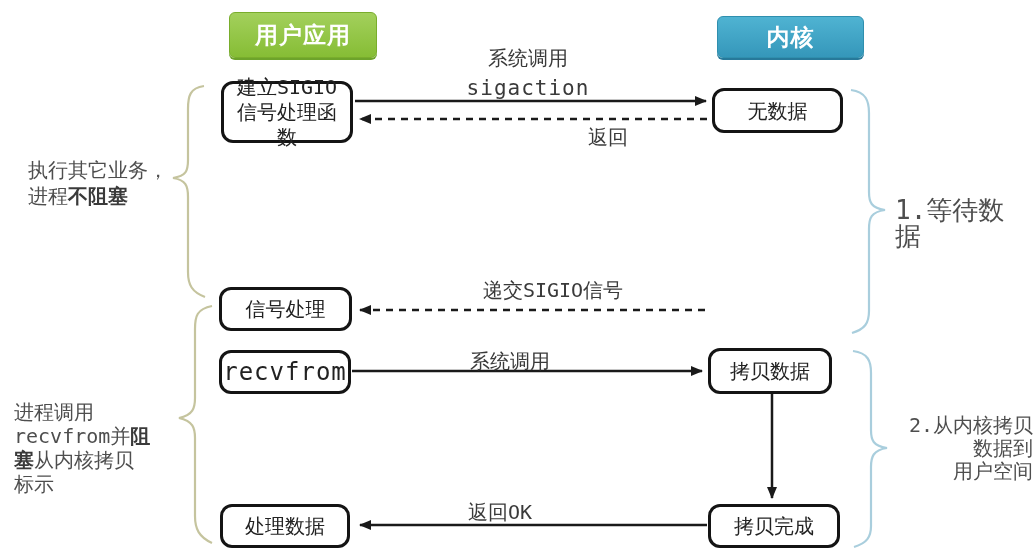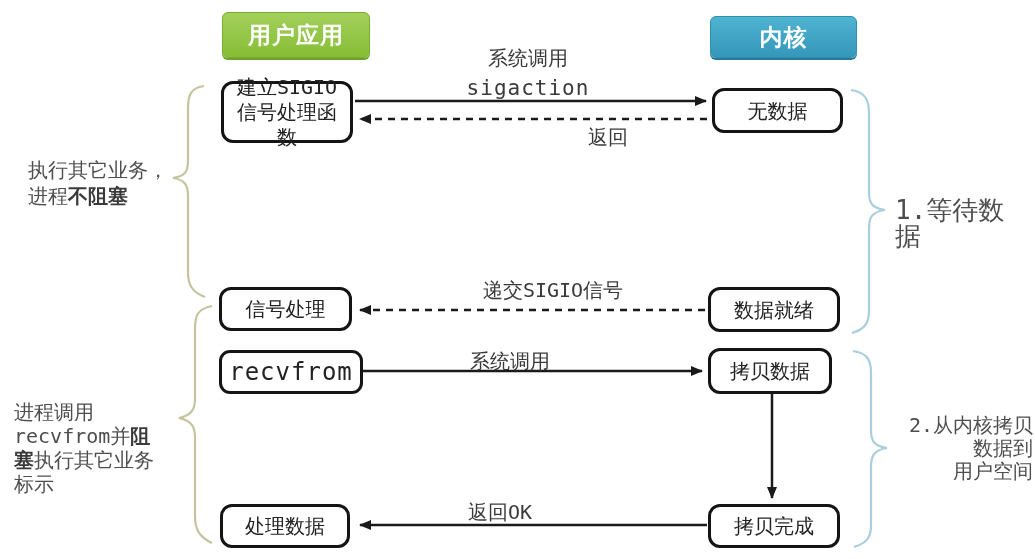--- a/index.html
+++ b/index.html
@@ -6,21 +6,21 @@
   #canvas{
     position:relative;width:1035px;height:559px;background:#ffffff;overflow:hidden;
     font-family:"DejaVu Sans Mono","DejaVu Sans","Liberation Sans",sans-serif;
     color:#2f2f2f;
   }
   .abs{position:absolute;}
   
   .lane-header{
     display:flex;align-items:center;justify-content:center;
     color:#ffffff;font-weight:bold;font-size:23px;
-    border-radius:6px;letter-spacing:1px;
+    border-radius:6px;letter-spacing:1px;margin-left:7px;
   }
   .lane-header.green{
     background:linear-gradient(#a3d05c,#86bd35);
     border:1px solid #79ad2c;box-shadow:0 2px 0 #6da32b;
   }
   .lane-header.blue{
     background:linear-gradient(#4fb3d2,#3597ba);
     border:1px solid #2f8fae;box-shadow:0 2px 0 #27799a;
   }
   
@@ -78,32 +78,29 @@
   <div class="abs lane-header blue" style="left:710px;top:16px;width:145px;height:40px;">
     <span>内核</span>
   </div>
 
   <div class="abs node small-text" style="left:221px;top:81px;width:132px;height:62px;">
     <span>建立SIGIO信号处理函数</span>
   </div>
   <div class="abs node" style="left:219px;top:287px;width:133px;height:44px;">
     <span>信号处理</span>
   </div>
-  <div class="abs node mono" style="left:219px;top:350px;width:144px;height:44px;border-radius:11px;">
+  <div class="abs node mono" style="left:219px;top:350px;width:132px;height:44px;">
     <span>recvfrom</span>
   </div>
   <div class="abs node" style="left:220px;top:504px;width:130px;height:44px;">
     <span>处理数据</span>
   </div>
 
   <div class="abs node" style="left:712px;top:88px;width:131px;height:45px;">
     <span>无数据</span>
-  </div>
-  <div class="abs node" style="left:708px;top:287px;width:132px;height:45px;">
-    <span>数据就绪</span>
   </div>
   <div class="abs node" style="left:708px;top:348px;width:124px;height:46px;">
     <span>拷贝数据</span>
   </div>
   <div class="abs node" style="left:708px;top:504px;width:132px;height:44px;">
     <span>拷贝完成</span>
   </div>
 
   <div class="abs arrow-label" style="left:428px;top:45px;width:200px;">
     <div>系统调用</div>
@@ -114,21 +111,21 @@
   <div class="abs arrow-label" style="left:410px;top:348px;width:200px;">系统调用</div>
   <div class="abs arrow-label" style="left:400px;top:499px;width:200px;">返回OK</div>
 
   <div class="abs side-note" style="left:28px;top:157px;width:150px;">
     <div><span>执行其它业务，</span></div>
     <div><span>进程</span><b>不阻塞</b></div>
   </div>
   <div class="abs side-note" style="left:14px;top:400px;width:170px;line-height:24px;">
     <div><span>进程调用</span></div>
     <div><span>recvfrom并</span><b>阻</b></div>
-    <div><b>塞</b><span>执行其它业务</span></div>
+    <div><b>塞</b><span>从内核拷贝</span></div>
     <div><span>标示</span></div>
   </div>
 
   <div class="abs side-note" style="left:895px;top:197px;width:135px;font-size:26px;">1.等待数据</div>
   <div class="abs side-note" style="left:893px;top:414px;width:140px;line-height:23px;text-align:right;">
     <div>2.从内核拷贝</div>
     <div style="padding-left:27px;">数据到</div>
     <div style="padding-left:27px;">用户空间</div>
   </div>
 

